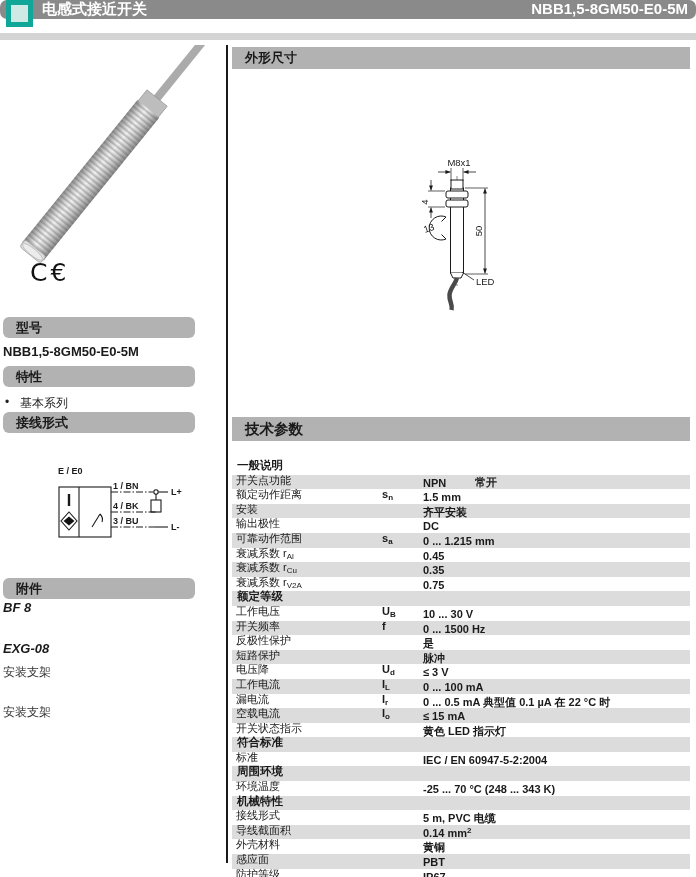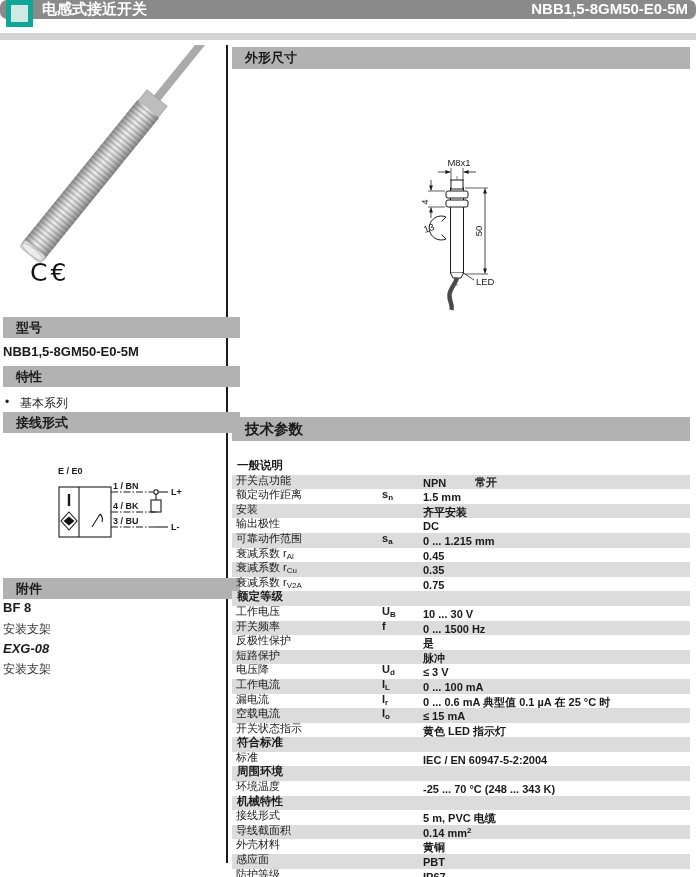--- a/index.html
+++ b/index.html
@@ -19,31 +19,31 @@
   }
   .topbar-title { color:#ffffff; font-weight:bold; font-size:15px; margin-left:9px; }
   .topbar-part { color:#ffffff; font-weight:bold; font-size:15px; margin-left:auto; margin-right:8px; }
   .substrip { position:absolute; left:0; top:33px; width:696px; height:7px; background:#d4d4d4; }
   .vdivider { position:absolute; left:226px; top:45px; width:2px; height:818px; background:#1a1a1a; }
 
   .secbar {
     position:absolute; background:#b2b2b2; height:21px;
     font-weight:bold; font-size:13px; line-height:21px; padding-left:13px;
   }
-  .secbar-left { left:3px; width:237px; }
+  .secbar-left { left:3px; width:192px;border-radius:6px; }
   .secbar-right { left:232px; width:458px; }
 
   .photo-wrap { position:absolute; left:8px; top:45px; width:210px; height:265px; }
   .ce-mark { position:absolute; left:30px; top:258px; font-size:25px; letter-spacing:3px; color:#111; font-family:"DejaVu Sans",sans-serif; }
 
   .model-text { position:absolute; left:3px; top:344px; font-weight:bold; font-size:13px; }
   .feature-row { position:absolute; left:5px; top:395px; font-size:12px; color:#222; display:flex; }
   .feature-bullet { width:15px; font-size:12px; }
   .acc-name { position:absolute; left:3px; font-weight:bold; font-size:13px; }
-  .acc-desc { position:absolute; left:3px; font-size:12px; color:#333; }
+  .acc-desc { position:absolute; left:3px; font-size:12px; color:#333;margin-top:43px; }
 
   .wiring-svg { position:absolute; left:55px; top:464px; }
   .dim-svg { position:absolute; left:398px; top:138px; }
   svg text { font-family:"Liberation Sans","DejaVu Sans",sans-serif; }
 
   .techtable { position:absolute; left:232px; top:443px; width:458px;margin-top:17px; }
   .trow { display:flex; height:14.6px; align-items:center; font-size:11px; line-height:14.6px; white-space:nowrap; }
   .trow:nth-child(even) { background:#dcdcdc; }
   .tlabel { flex:0 0 150px; overflow:visible; }
   .trow.param .tlabel { padding-left:4px; }
@@ -126,21 +126,21 @@
   <g font-size="9" font-weight="bold" fill="#1a1a1a">
     <text x="58" y="25">1 / BN</text>
     <text x="58" y="45">4 / BK</text>
     <text x="58" y="60">3 / BU</text>
     <text x="116" y="31">L+</text>
     <text x="116" y="66">L-</text>
   </g>
 </svg>
 
 <div class="secbar secbar-left" style="top:578px;">附件</div>
-<div class="acc-name" style="top:600px;">BF 8</div>
+<div class="acc-name" style="top:600px;font-style:italic;">BF 8</div>
 <div class="acc-desc" style="top:621px;">安装支架</div>
 <div class="acc-name" style="top:641px;font-style:italic;">EXG-08</div>
 <div class="acc-desc" style="top:661px;">安装支架</div>
 
 <div class="secbar secbar-right" style="top:47px; height:22px; line-height:22px;">外形尺寸</div>
 
 <svg class="dim-svg" width="165" height="185" viewBox="0 0 165 185">
   <defs>
     <marker id="arr" viewBox="0 0 10 10" refX="9" refY="5" markerWidth="7" markerHeight="7" orient="auto-start-reverse">
       <path d="M0,1.5 L9,5 L0,8.5 z" fill="#1a1a1a"></path>
@@ -284,21 +284,21 @@
   </div>
     <div class="trow param">
     <span class="tlabel"><span>工作电流</span><sub></sub></span>
     <span class="tsym"><span>I</span><sub>L</sub></span>
     <span class="tval"><span>0 ... 100 mA</span><sup></sup></span>
     <span class="tval2"></span>
   </div>
     <div class="trow param">
     <span class="tlabel"><span>漏电流</span><sub></sub></span>
     <span class="tsym"><span>I</span><sub>r</sub></span>
-    <span class="tval"><span>0 ... 0.6 mA 典型值 0.1 µA 在 25 °C 时</span><sup></sup></span>
+    <span class="tval"><span>0 ... 0.5 mA 典型值 0.1 µA 在 22 °C 时</span><sup></sup></span>
     <span class="tval2"></span>
   </div>
     <div class="trow param">
     <span class="tlabel"><span>空载电流</span><sub></sub></span>
     <span class="tsym"><span>I</span><sub>o</sub></span>
     <span class="tval"><span>≤ 15 mA</span><sup></sup></span>
     <span class="tval2"></span>
   </div>
     <div class="trow param">
     <span class="tlabel"><span>开关状态指示</span><sub></sub></span>

